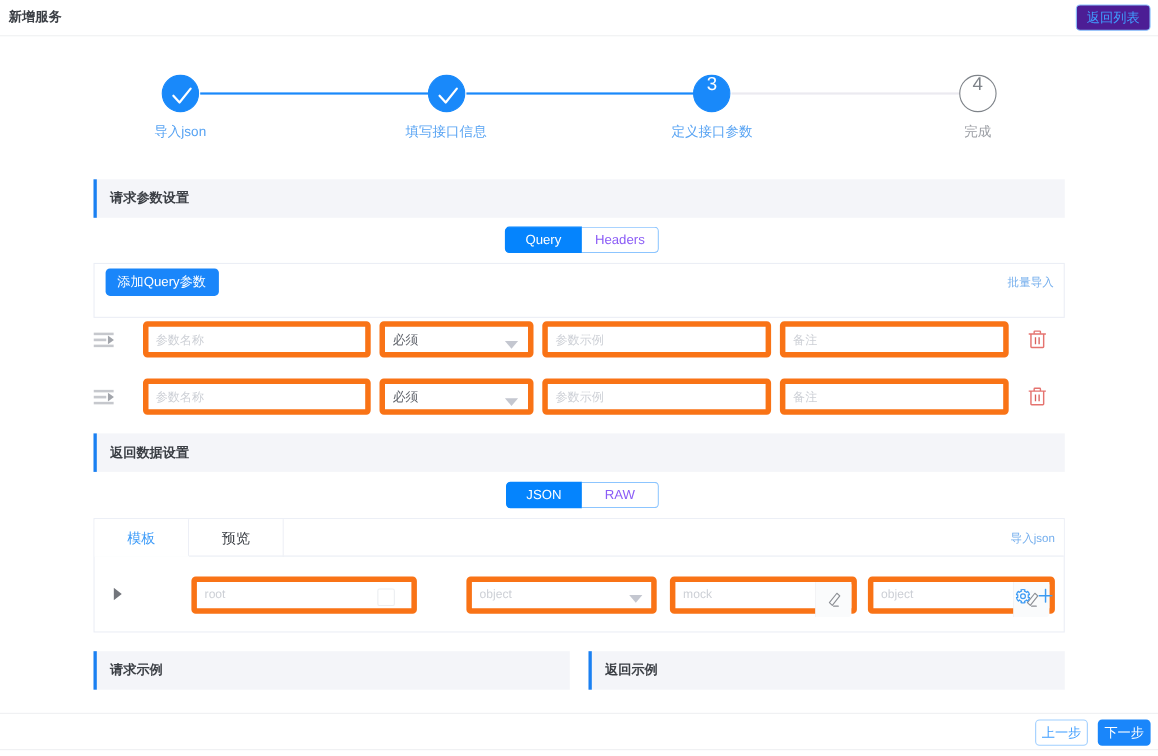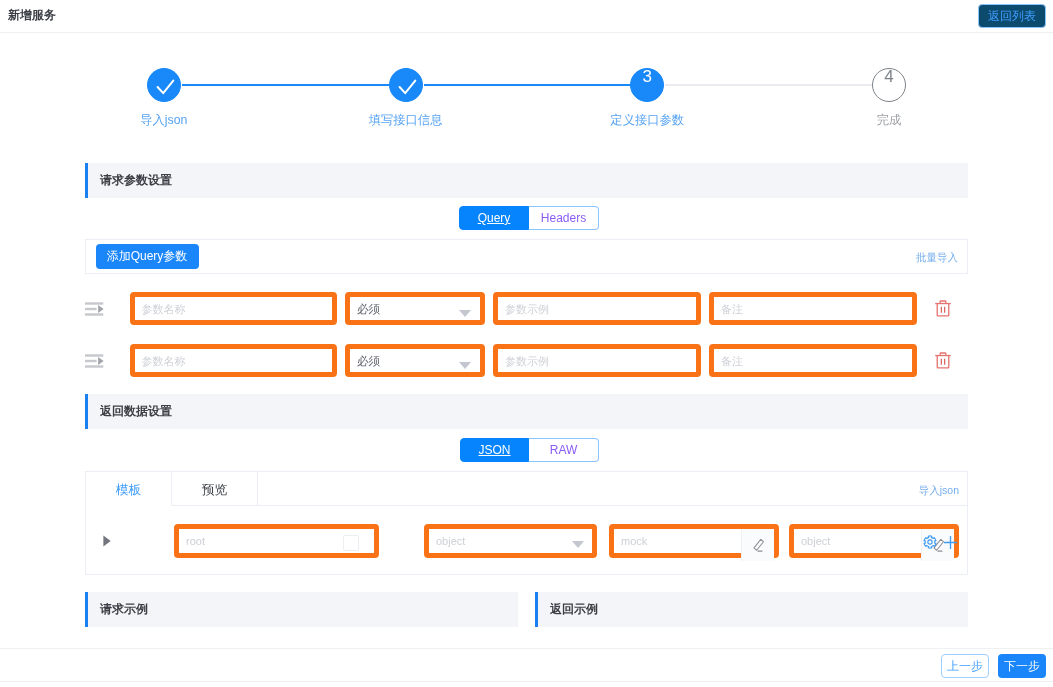--- a/index.html
+++ b/index.html
@@ -7,21 +7,21 @@
        font-family:"Liberation Sans",sans-serif;
        -webkit-font-smoothing:antialiased;}
   .page{position:relative;width:1053px;height:687px;background:#fff;}
 
   
   .topbar{position:absolute;left:0;top:0;width:1053px;height:32px;
           border-bottom:1px solid #eff0f2;background:#fff;}
   .topbar-title{position:absolute;left:8px;top:8px;font-size:12px;font-weight:700;
                 color:#3b3f45;line-height:14px;}
   .btn-back{position:absolute;right:7px;top:4px;width:68px;height:24px;
-            border:1px solid #8cc5ff;border-radius:4px;background:#0c4a6e;color:#409eff;
+            border:1px solid #8cc5ff;border-radius:4px;background:#4c1d95;color:#409eff;
             font-size:12px;line-height:22px;text-align:center;box-sizing:border-box;
             font-family:"Liberation Sans",sans-serif;padding:0;cursor:pointer;}
 
   
   .steps{position:absolute;left:43px;top:60px;width:967px;height:72px;}
   .step{position:absolute;top:0;width:241.7px;height:72px;}
   .step .circle{position:absolute;left:50%;margin-left:-17px;top:8px;
                 width:34px;height:34px;border-radius:50%;box-sizing:border-box;}
   .step.done .circle,.step.active .circle{background:#1989fa;border:1px solid #1989fa;}
   .step.todo .circle{background:#fff;border:1.35px solid #7e8389;}
@@ -38,21 +38,21 @@
   
   .sec-head{position:absolute;background:#f4f5f9;height:35px;box-sizing:border-box;}
   .sec-head .bar{position:absolute;left:0;top:0;width:3px;height:35px;background:#1a80f2;}
   .sec-head .t{position:absolute;left:15px;top:11px;font-size:12px;font-weight:700;color:#3b3f45;line-height:13px;}
 
   
   .rgroup{position:absolute;height:24px;display:flex;}
   .rgroup .rb{height:24px;box-sizing:border-box;border:1px solid #8cc5ff;
               font-size:12px;line-height:22px;text-align:center;color:#8b5cf6;background:#fff;
               font-family:"Liberation Sans",sans-serif;cursor:pointer;}
-  .rgroup .rb:first-child{border-radius:4px 0 0 4px;text-decoration:underline;}
+  .rgroup .rb:first-child{border-radius:4px 0 0 4px;}
   .rgroup .rb:last-child{border-radius:0 4px 4px 0;border-left:0;}
   .rgroup .rb.on{background:#0584fd;border-color:#0584fd;color:#fff;}
 
   
   .panel{position:absolute;box-sizing:border-box;border:1px solid #ebeef5;background:#fff;}
 
   .btn-primary{position:absolute;background:#1a86fa;color:#fff;border:0;border-radius:4px;
                font-size:12px;text-align:center;font-family:"Liberation Sans",sans-serif;
                cursor:pointer;padding:0;}
   .link{position:absolute;font-size:10.5px;color:#74aeed;cursor:pointer;line-height:12px;}
@@ -145,21 +145,21 @@
   <div class="sec-head" style="left:85px;top:163px;width:883px">
     <div class="bar"></div>
     <div class="t">请求参数设置</div>
   </div>
 
   <div class="rgroup" style="left:459px;top:206px">
     <div class="rb on" style="width:70px">Query</div>
     <div class="rb" style="width:70px">Headers</div>
   </div>
 
-  <div class="panel" style="left:85px;top:239px;width:883px;height:35px">
+  <div class="panel" style="left:85px;top:239px;width:883px;height:50px">
     <button class="btn-primary" style="left:9.5px;top:4px;width:103px;height:25px">添加Query参数</button>
     <div class="link" style="right:9px;top:10.5px">批量导入</div>
   </div>
 
   <div class="prow" style="top:292px">
     <span class="drag">
       <svg width="19" height="14" viewBox="0 0 19 14">
         <rect x="0" y="0.3" width="18.3" height="2.4" fill="#c6c8cd"></rect>
         <rect x="0" y="5.8" width="11.6" height="2.4" fill="#c6c8cd"></rect>
         <rect x="0" y="11.3" width="18.3" height="2.4" fill="#c6c8cd"></rect>

